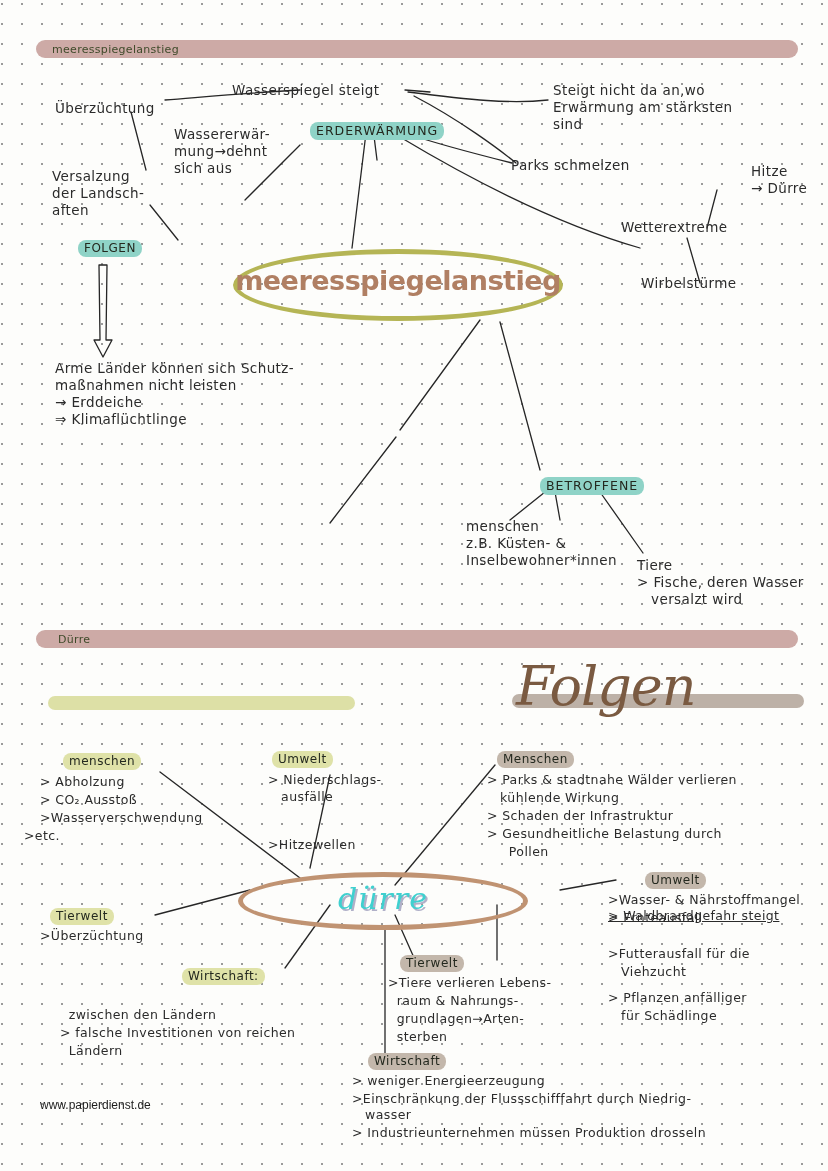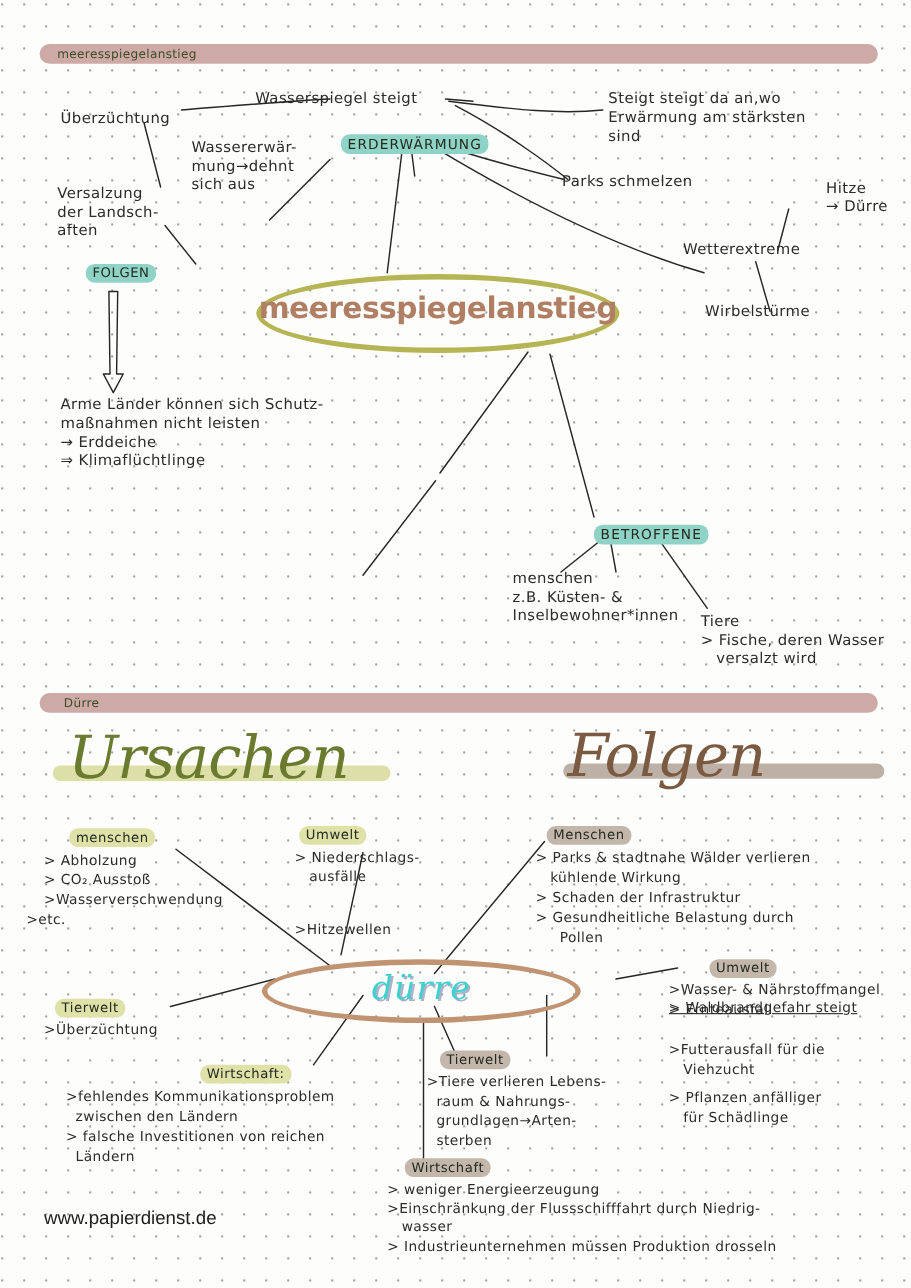--- a/index.html
+++ b/index.html
@@ -107,21 +107,21 @@
   #head-ursachen{left:62px;top:657px;color:#6a7a2e;}
   #head-folgen{left:516px;top:655px;color:#7a5a41;}
   .head-bar{position:absolute;height:14px;border-radius:7px;}
   #bar-ursachen{left:48px;top:696px;width:307px;background:#dde0a6;}
   #bar-folgen{left:512px;top:694px;width:292px;background:#bdb1a7;}
 
   
   #footer{
     position:absolute;left:40px;top:1098px;
     font-family:"Liberation Sans", sans-serif;
-    font-size:17px;color:#1c1c1c;
+    font-size:12px;color:#1c1c1c;
   }
 </style>
 </head>
 <body>
 
 <div id="page">
 
   <svg class="svg-layer" viewBox="0 0 828 1171">
     <g stroke="#262626" stroke-width="1.3" fill="none" stroke-linecap="round">
 
@@ -168,21 +168,21 @@
   <div class="hw" style="left:52px;top:168px;">Versalzung
 der Landsch-
 aften</div>
   <div class="hw" style="left:232px;top:82px;">Wasserspiegel steigt</div>
   <div class="hw" style="left:174px;top:126px;">Wassererwär-
 mung→dehnt
 sich aus</div>
 
   <div class="tag teal caps" style="left:310px;top:122px;">ERDERWÄRMUNG</div>
 
-  <div class="hw" style="left:553px;top:82px;">Steigt steigt da an,wo
+  <div class="hw" style="left:553px;top:82px;">Steigt nicht da an,wo
 Erwärmung am stärksten
 sind</div>
   <div class="hw" style="left:511px;top:157px;">Parks schmelzen</div>
   <div class="hw" style="left:707px;top:163px;margin-left:44px;">Hitze
 → Dürre</div>
   <div class="hw" style="left:621px;top:219px;">Wetterextreme</div>
   <div class="hw" style="left:641px;top:275px;">Wirbelstürme</div>
 
   <div class="tag teal" style="left:78px;top:240px;">FOLGEN</div>
 
@@ -200,41 +200,39 @@
 z.B. Küsten- &amp;
 Inselbewohner*innen</div>
   <div class="hw" style="left:637px;top:557px;">Tiere
 &gt; Fische, deren Wasser
    versalzt wird</div>
 
   <div class="banner" style="left:36px;top:630px;width:762px;"></div>
   <div class="banner-label" style="left:58px;top:633px;">Dürre</div>
 
   <div class="head-bar" id="bar-ursachen"></div>
-  <div class="script-head" id="head-ursachen">Ursachen</div>
 
   <div class="head-bar" id="bar-folgen"></div>
   <div class="script-head" id="head-folgen">Folgen</div>
 
   <div class="tag olive" style="left:63px;top:753px;">menschen</div>
   <div class="hw small" style="left:40px;top:774px;">&gt; Abholzung</div>
   <div class="hw small" style="left:40px;top:792px;">&gt; CO₂ Ausstoß</div>
   <div class="hw small" style="left:40px;top:810px;">&gt;Wasserverschwendung</div>
   <div class="hw small" style="left:24px;top:828px;">&gt;etc.</div>
 
   <div class="tag olive" style="left:272px;top:751px;">Umwelt</div>
   <div class="hw small" style="left:268px;top:772px;">&gt; Niederschlags-</div>
   <div class="hw small" style="left:268px;top:789px;">   ausfälle</div>
   <div class="hw small" style="left:268px;top:837px;">&gt;Hitzewellen</div>
 
   <div class="tag olive" style="left:50px;top:908px;">Tierwelt</div>
   <div class="hw small" style="left:40px;top:928px;">&gt;Überzüchtung</div>
 
   <div class="tag olive" style="left:182px;top:968px;">Wirtschaft:</div>
-  <div class="hw small" style="left:60px;top:989px;">&gt;fehlendes Kommunikationsproblem</div>
   <div class="hw small" style="left:60px;top:1007px;">  zwischen den Ländern</div>
   <div class="hw small" style="left:60px;top:1025px;">&gt; falsche Investitionen von reichen</div>
   <div class="hw small" style="left:60px;top:1043px;">  Ländern</div>
 
   <div class="tag taupe" style="left:497px;top:751px;">Menschen</div>
   <div class="hw small" style="left:487px;top:772px;">&gt; Parks &amp; stadtnahe Wälder verlieren</div>
   <div class="hw small" style="left:487px;top:790px;">   kühlende Wirkung</div>
   <div class="hw small" style="left:487px;top:808px;">&gt; Schaden der Infrastruktur</div>
   <div class="hw small" style="left:487px;top:826px;">&gt; Gesundheitliche Belastung durch</div>
   <div class="hw small" style="left:487px;top:844px;">     Pollen</div>

